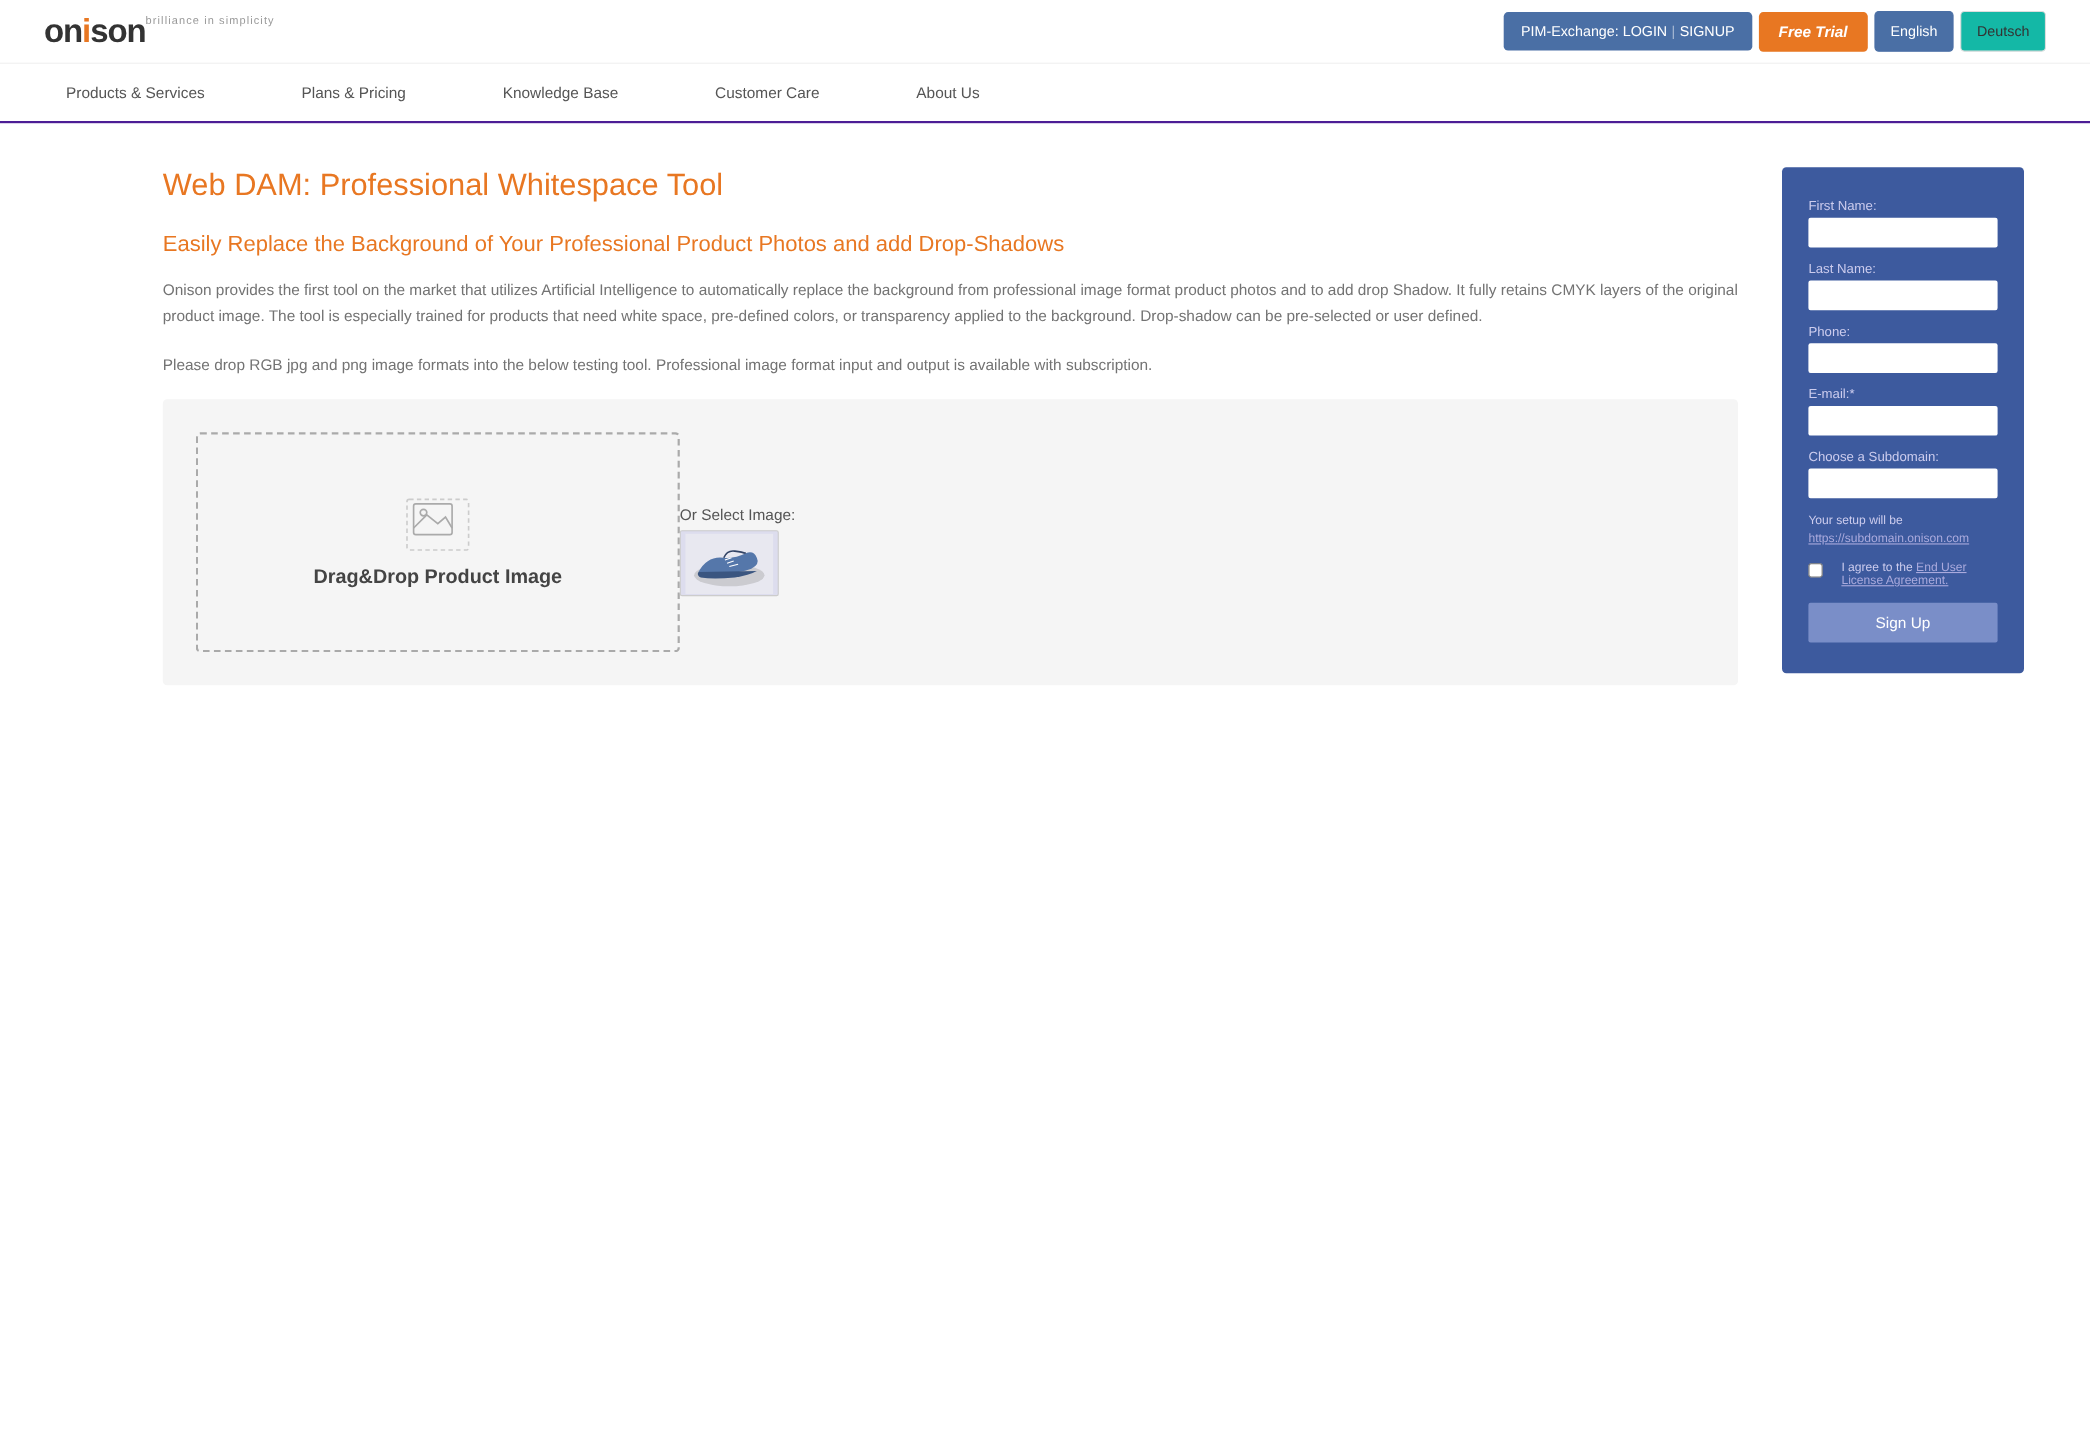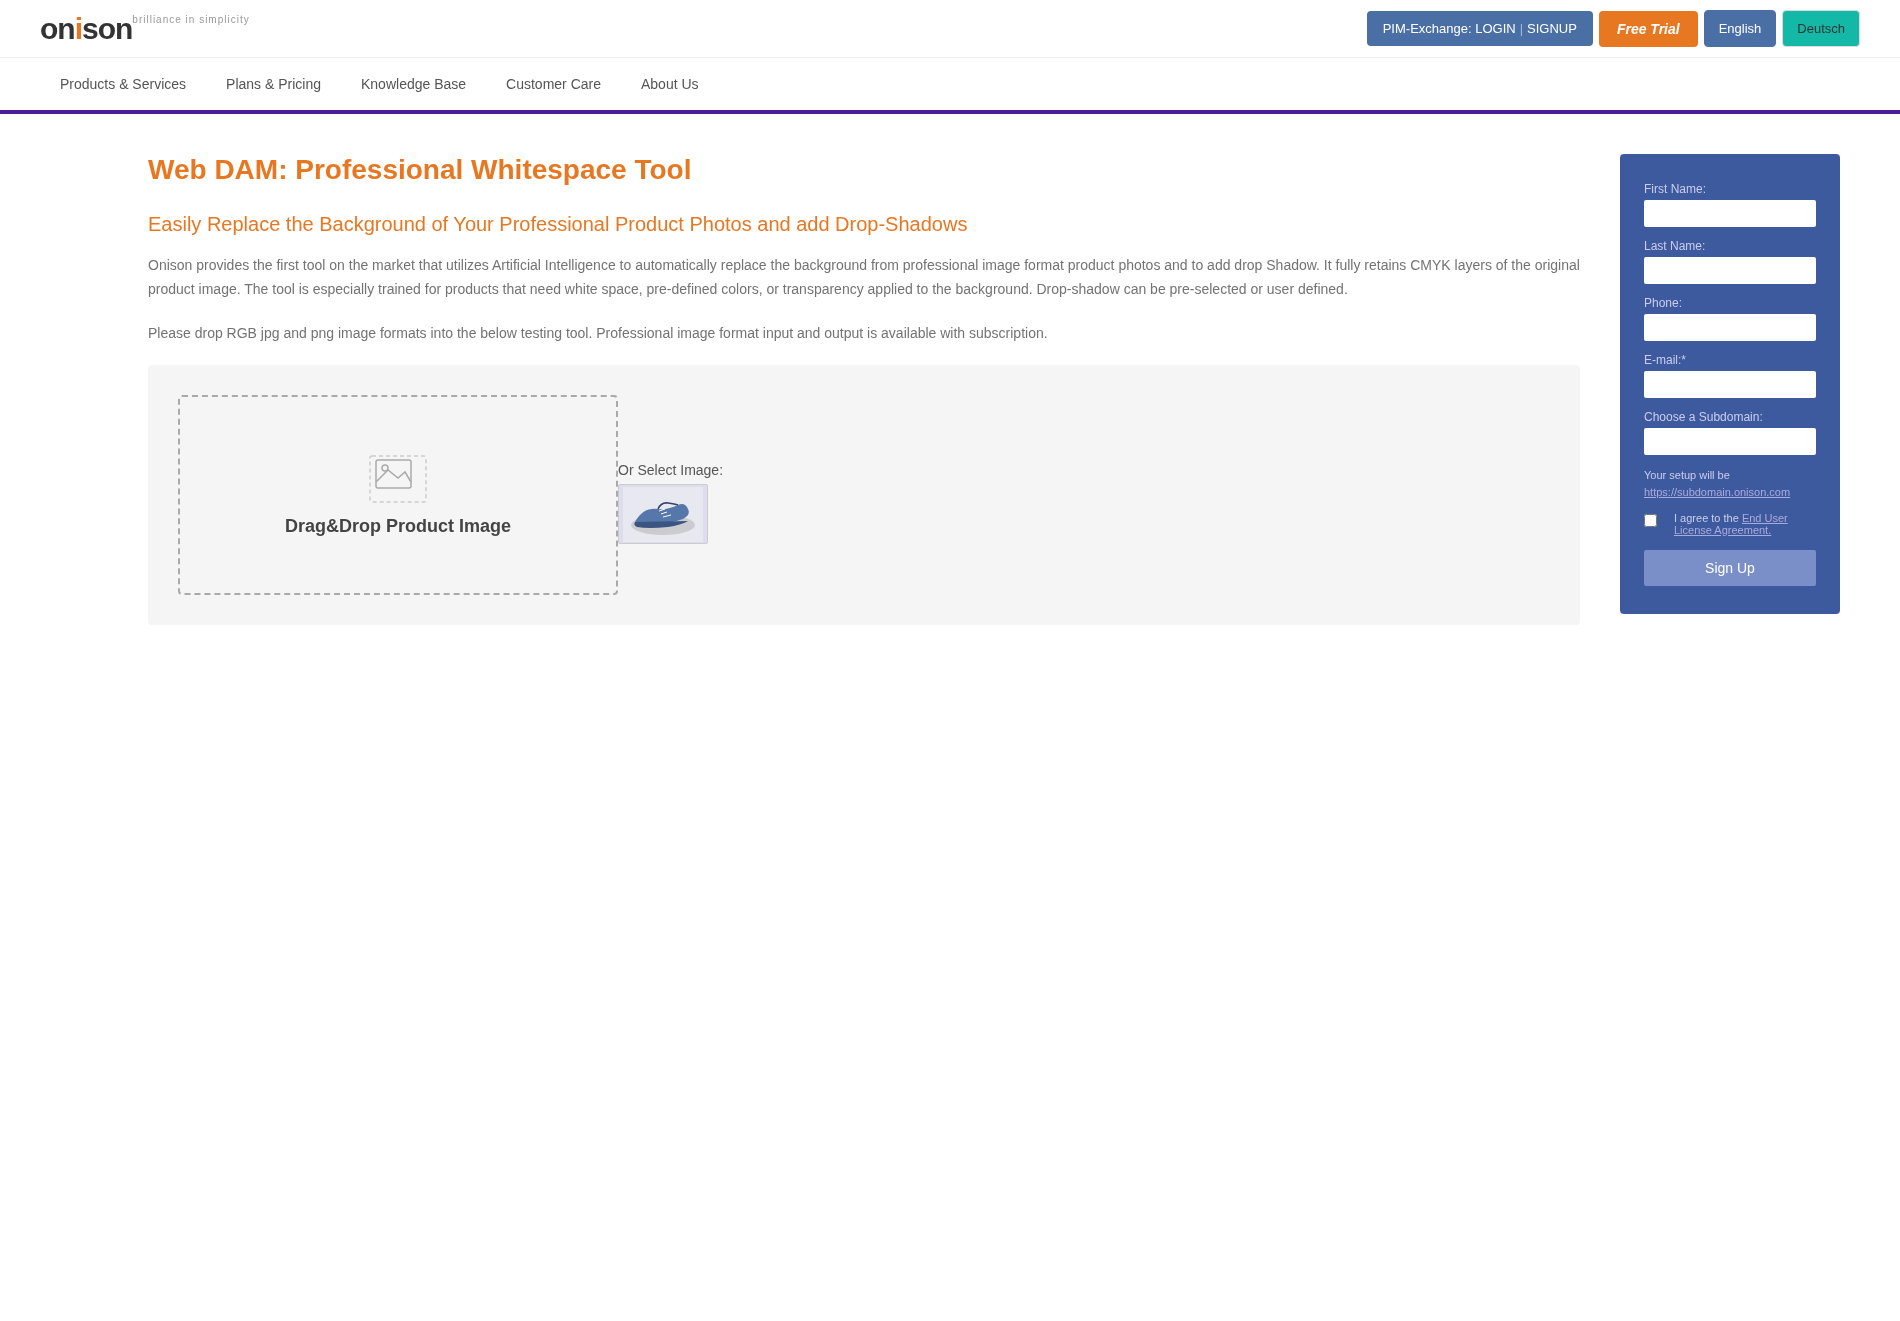--- a/index.html
+++ b/index.html
@@ -48,22 +48,23 @@
       cursor: pointer;
       font-size: 13px;
     }
     .lang-btn.active { background: #4a6fa5; color: #fff; border-color: #4a6fa5; }
 
     
     .main-nav {
       display: flex;
       align-items: center;
       padding: 0 40px;
-      border-bottom: 4px solid #4c1d95;
+      border-bottom: 2px solid #4c1d95;
       background: #fff;
+      gap: 48px;
     }
     .main-nav a {
       text-decoration: none;
       color: #555;
       padding: 18px 20px;
       font-size: 14px;
       display: block;
     }
 
     
@@ -71,21 +72,21 @@
       display: flex;
       gap: 40px;
       padding: 40px 40px 40px 148px;
       max-width: 1900px;
     }
     .main-column { flex: 1; }
     .sidebar { width: 240px; flex-shrink: 0; }
 
     .page-title {
       font-size: 28px;
-      font-weight: 700;
+      font-weight: 400;
       color: #e87722;
       margin-bottom: 24px;
     }
     .subtitle {
       font-size: 20px;
       font-weight: 400;
       color: #e87722;
       margin-bottom: 16px;
       line-height: 1.4;
     }

